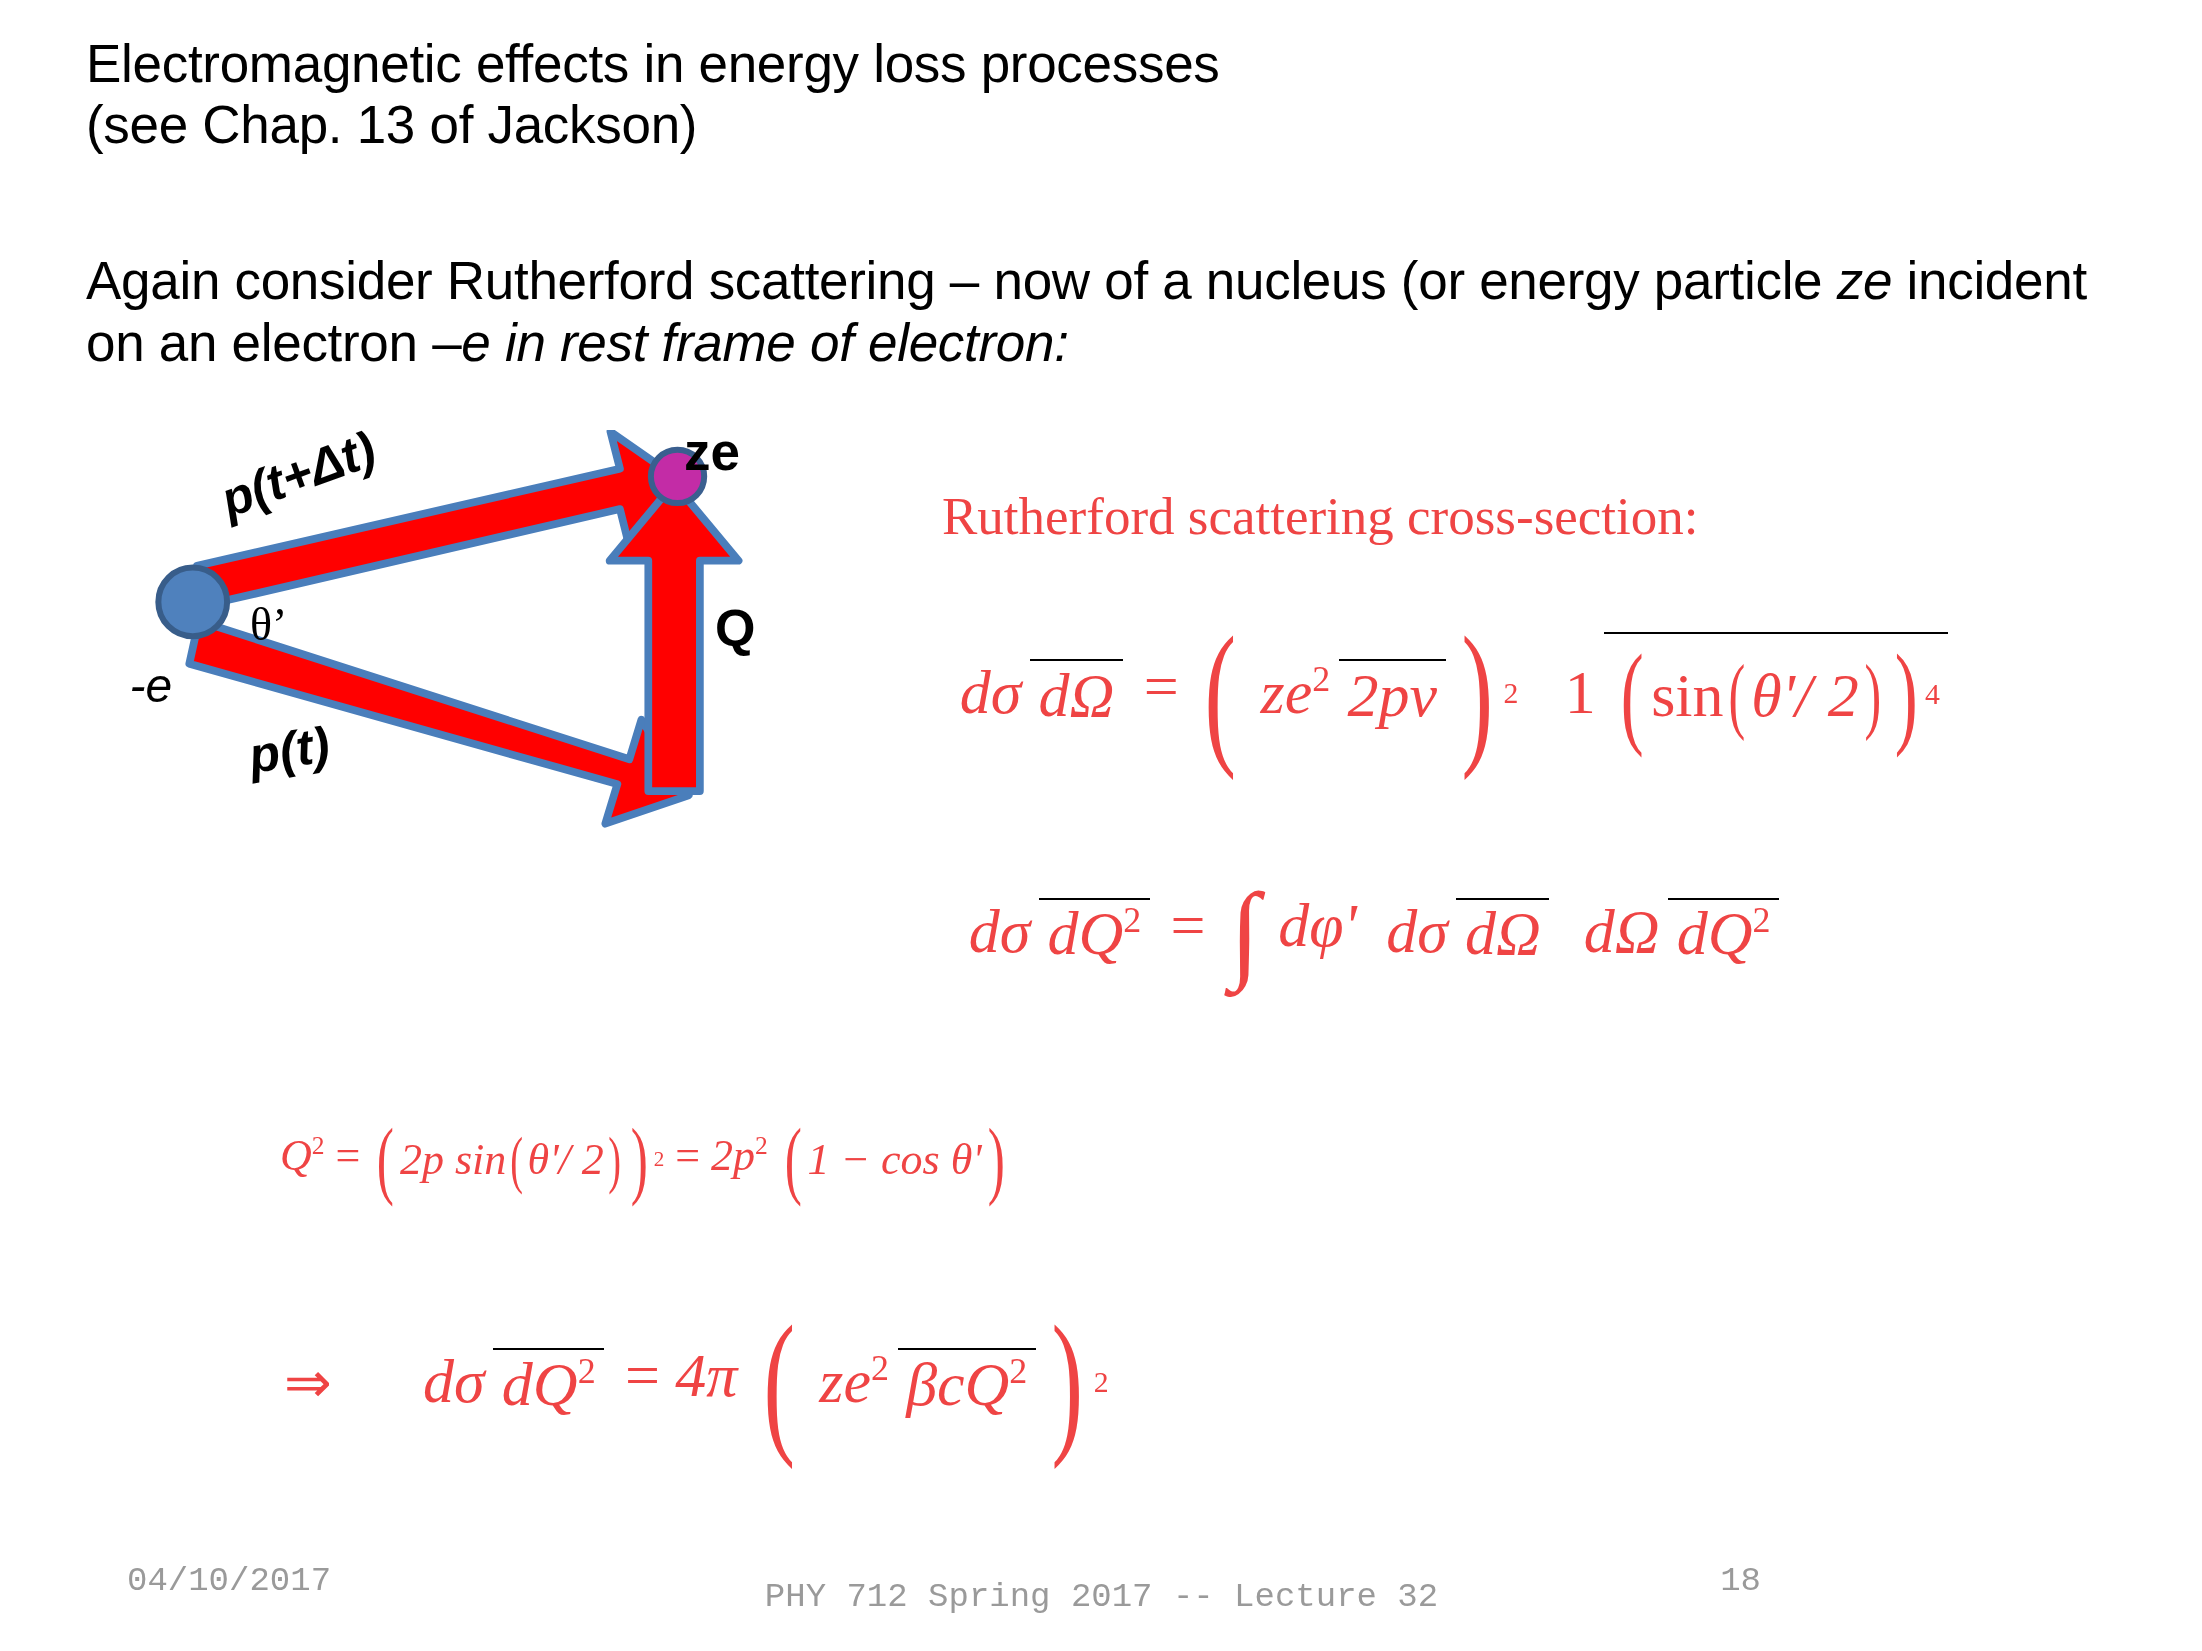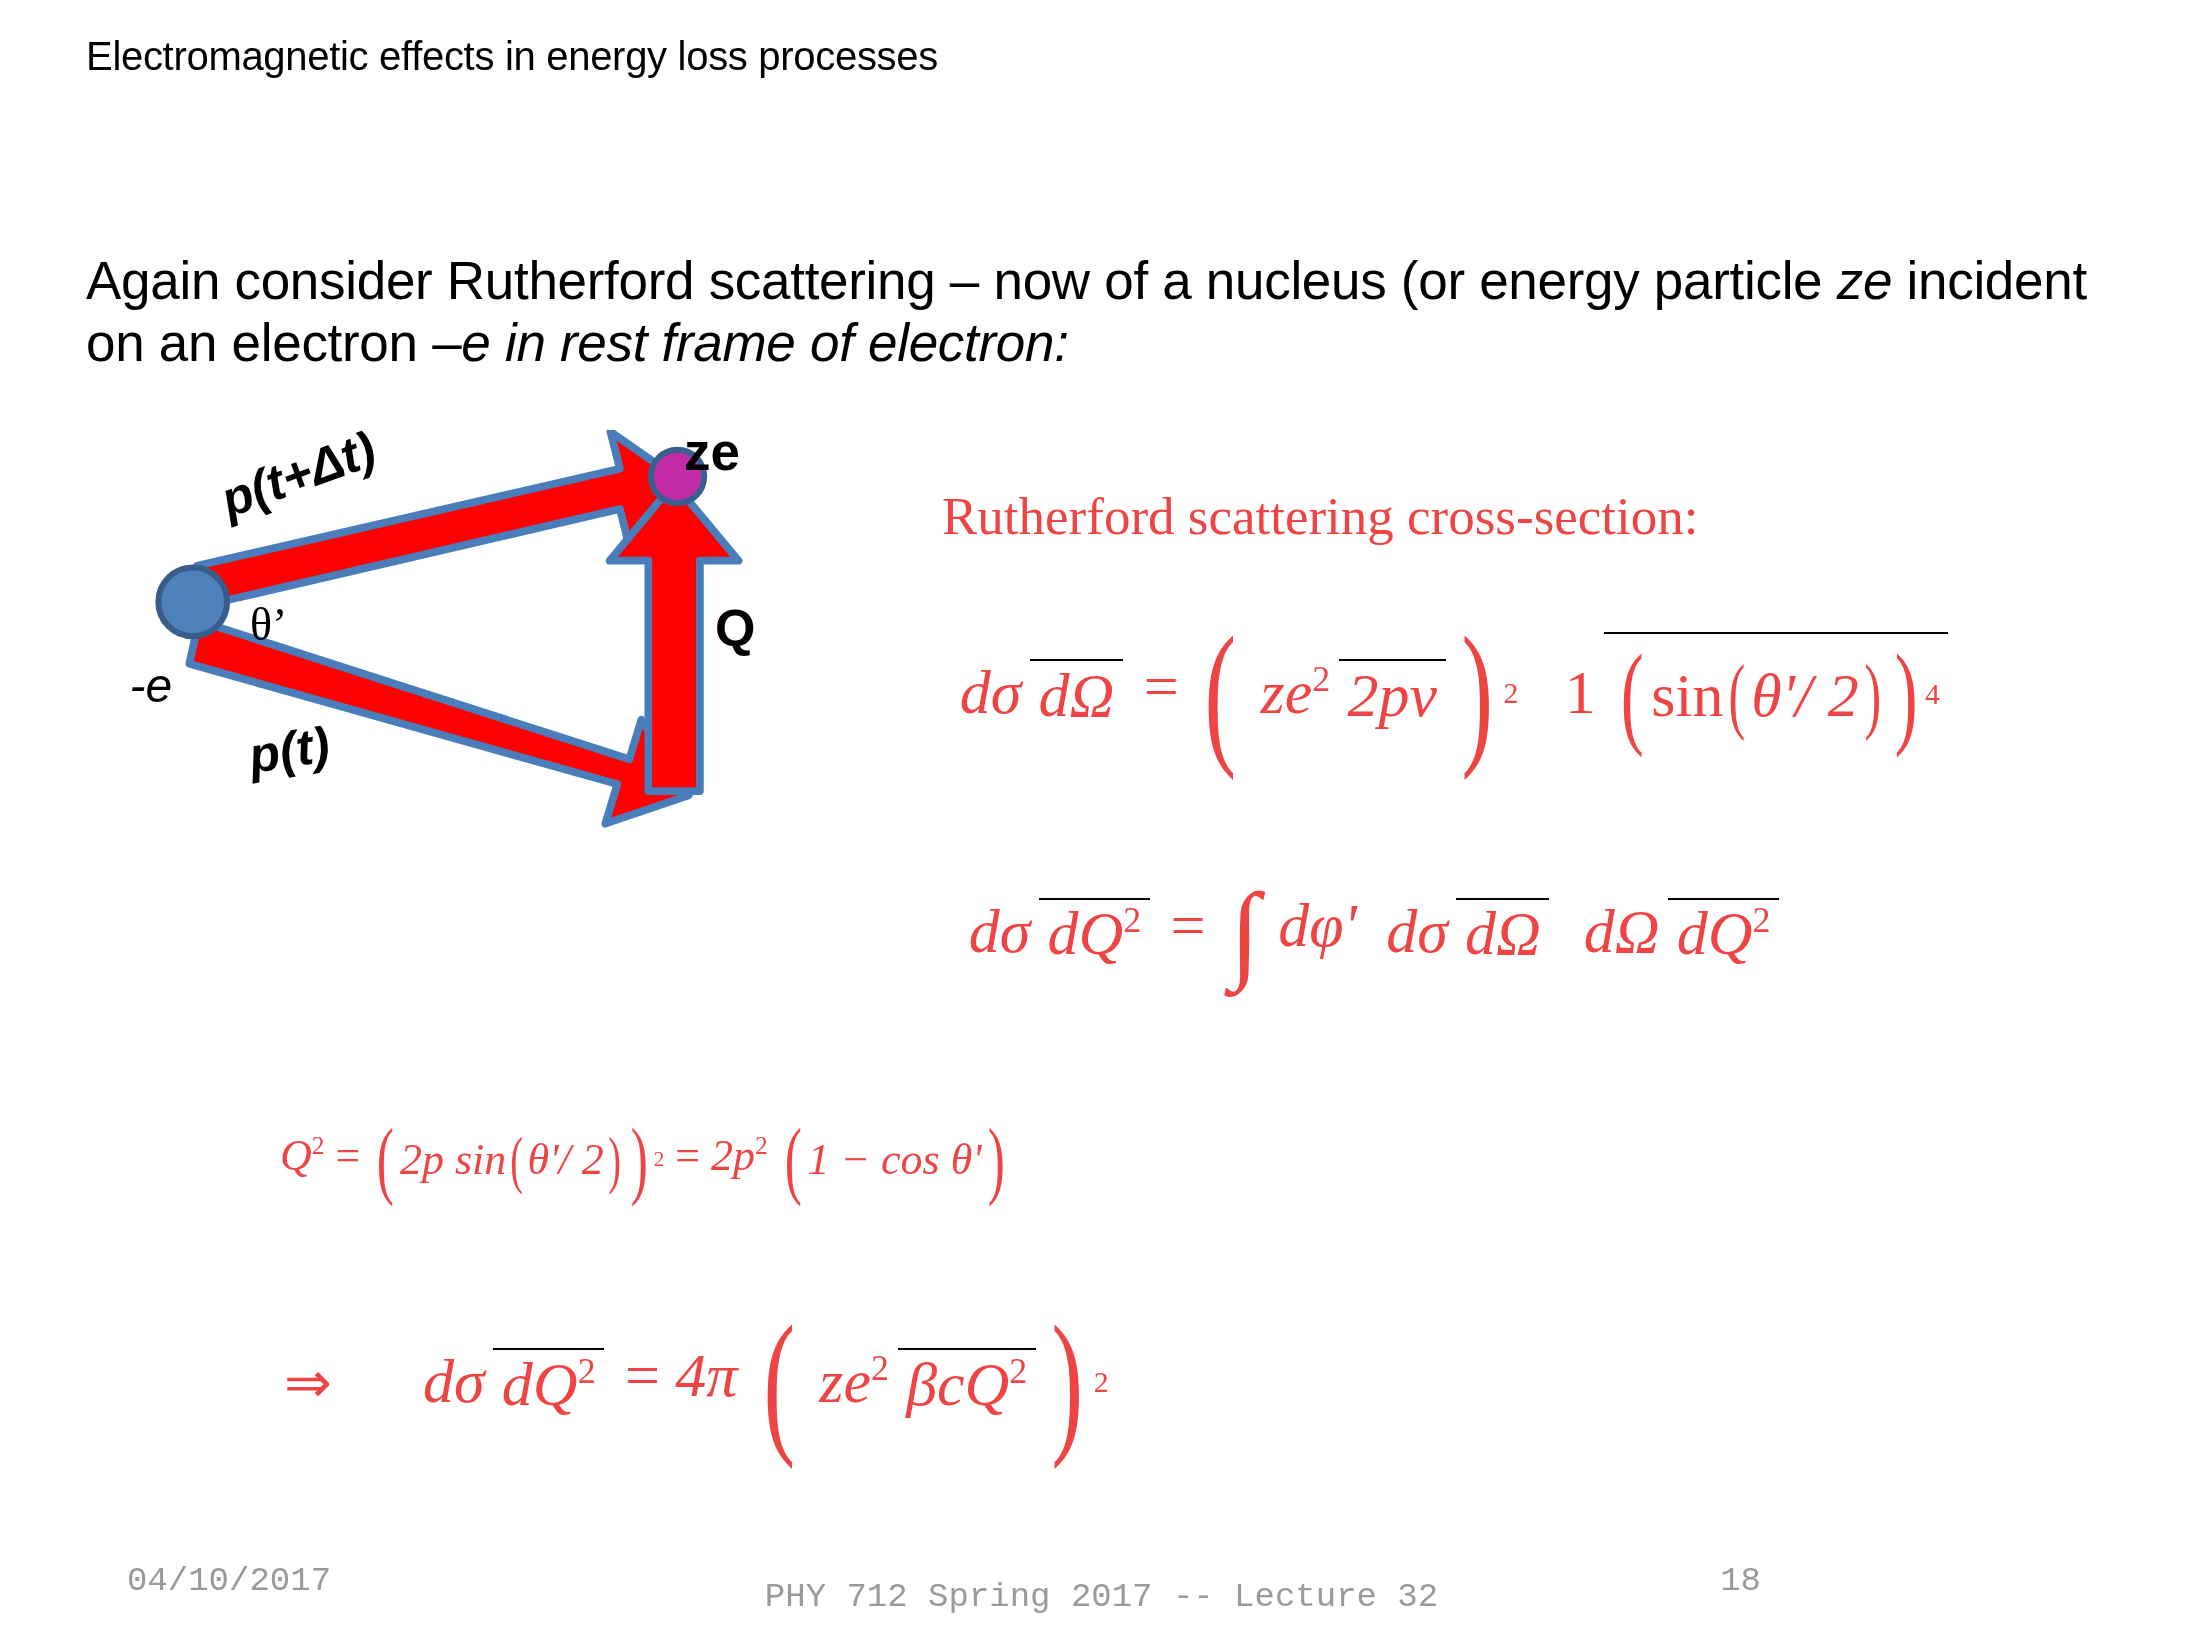--- a/index.html
+++ b/index.html
@@ -15,21 +15,21 @@
     font-family: "Liberation Sans", sans-serif;
     color: #000000;
   }
 
   
   #title-block {
     position: absolute;
     left: 86px;
     top: 33px;
     width: 1979px;
-    font-size: 40px;
+    font-size: 53px;
     line-height: 1.16;
     font-weight: 400;
     letter-spacing: -0.3px;
   }
   #title-block .tline { display: block; white-space: pre; }
 
   
   #body-paragraph {
     position: absolute;
     left: 86px;
@@ -132,20 +132,21 @@
   #footer-date  { position: absolute; left: 127px;  top: 0; }
   #footer-center{ position: absolute; left: 0; top: 16px; width: 2203px;
                   text-align: center; }
   #footer-page  { position: absolute; right: 127px; top: 0; }
 </style>
 </head>
 <body>
 
 <div id="title-block">
   <span class="tline">Electromagnetic effects in energy loss processes</span>
+  <span class="tline">(see Chap. 13 of Jackson)</span>
 </div>
 
 <div id="body-paragraph"><span>Again consider Rutherford scattering – now of a nucleus (or energy particle </span><span class="it">ze</span><span> incident on an electron –</span><span class="it">e in rest frame of electron:</span></div>
 
 <div id="diagram">
 
   <svg viewBox="0 0 790 470" xmlns="http://www.w3.org/2000/svg">
 
     <g>
       <path d="M 53,158 L 545,45 L 534,2 L 620,62 L 556,136 L 545,92 L 62,204 Z" fill="#FF0000" stroke="#4A7EBB" stroke-width="9" stroke-linejoin="round"></path>

